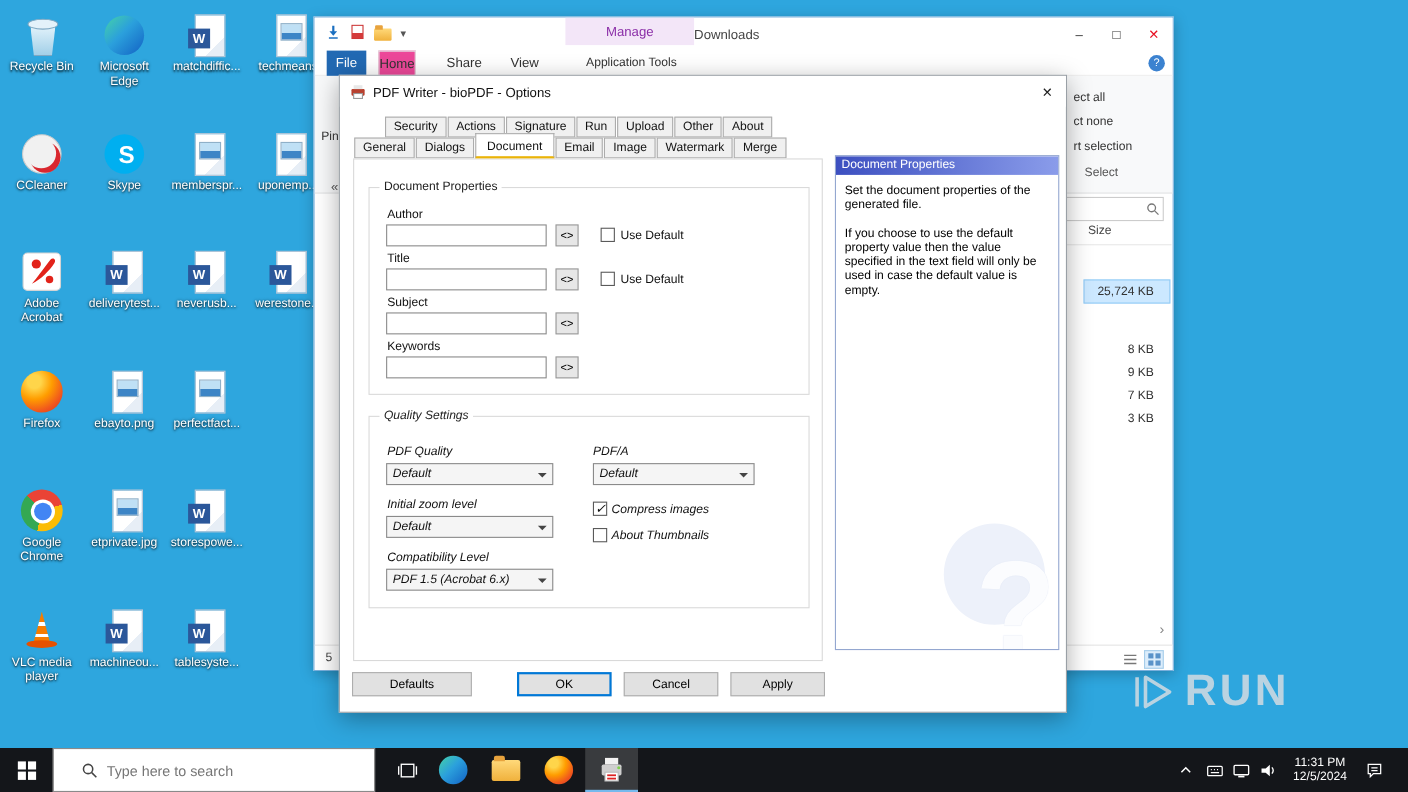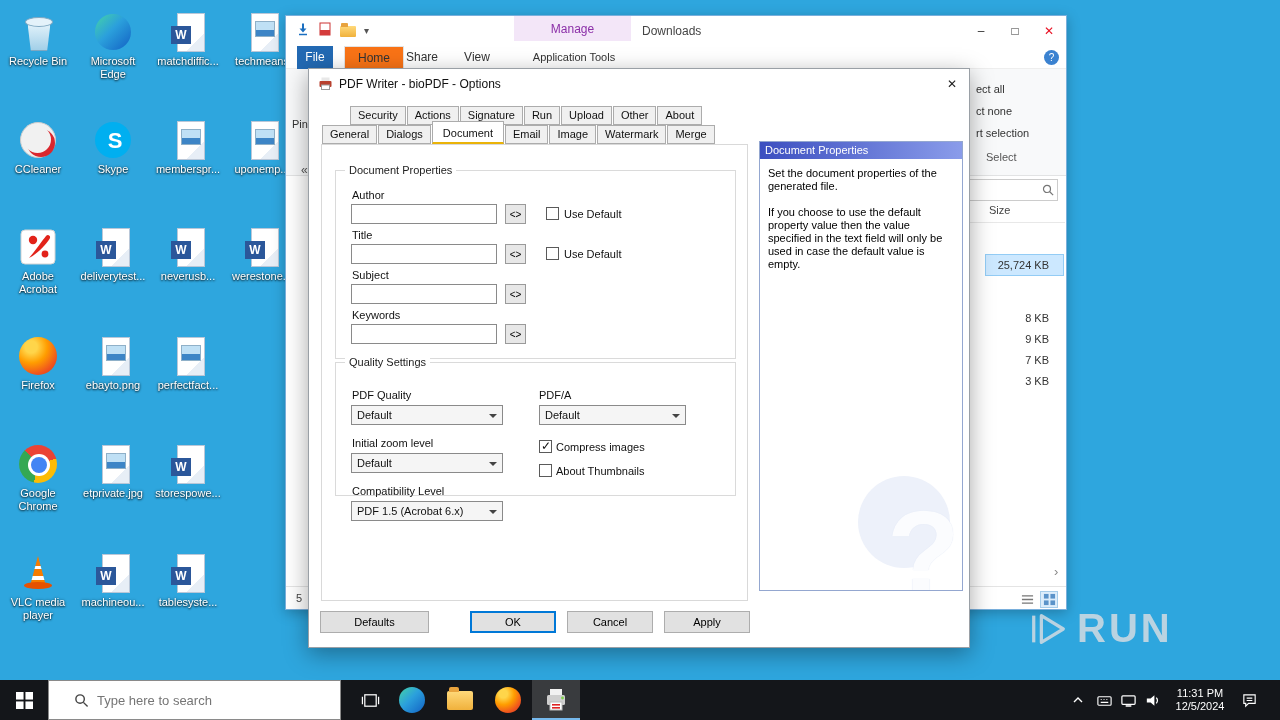--- a/index.html
+++ b/index.html
@@ -36,28 +36,28 @@
   
   #explorer { position:absolute; left:285px; top:15px; width:782px; height:595px; background:#fff; border:1px solid #79AFDC;
     box-shadow:0 3px 12px rgba(0,0,0,.25); z-index:2; overflow:hidden; font-size:11px; }
   .ex-titlebar { position:absolute; left:0; top:0; width:100%; height:30px; background:#fff; }
   .qat { position:absolute; left:10px; top:6px; display:flex; align-items:center; gap:8px; }
   .qat-caret { color:#555; font-size:10px; }
   .qat-folder { width:16px; height:11px; background:linear-gradient(#FFD97A,#F0B13C); border-radius:1px; position:relative; margin-top:2px; }
   .qat-folder::before { content:""; position:absolute; top:-3px; left:1px; width:7px; height:4px; background:#E8A33D; border-radius:1px 1px 0 0; }
   .manage-strip { position:absolute; left:228px; top:0; width:117px; height:25px; background:#F3E6F8; color:#8B2FA8; font-size:12px;
     display:flex; align-items:center; justify-content:center; }
-  .ex-title { position:absolute; left:356px; top:8px; font-size:12px; color:#444; }
+  .ex-title { position:absolute; left:345px; top:8px; font-size:12px; color:#444; }
   .win-controls { position:absolute; right:0; top:0; display:flex; }
   .wc { width:34px; height:30px; text-align:center; line-height:30px; color:#333; font-size:12px; }
   .wc.close { color:#E81123; }
   .ex-tabs { position:absolute; left:0; top:30px; width:100%; height:23px; background:#fff; border-bottom:1px solid #EEE; }
   .extab { position:absolute; top:0; height:23px; line-height:23px; text-align:center; font-size:12px; color:#333; }
   .extab.file { left:11px; width:36px; background:#2269B3; color:#fff; }
-  .extab.home { left:58px; width:60px; background:#f97316; border:1px solid #E3E3E3; border-bottom:0; }
+  .extab.home { left:58px; width:34px; background:#ec4899; border:1px solid #E3E3E3; border-bottom:0; }
   .extab.share { left:112px; width:48px; }
   .extab.view { left:168px; width:46px; }
   .extab.tool { left:240px; width:96px; font-size:11px; color:#333; }
   .help-btn { position:absolute; right:7px; top:4px; width:15px; height:15px; border-radius:50%; background:#3B82D0; color:#fff;
     font-size:10px; line-height:15px; text-align:center; }
   .ex-ribbon { position:absolute; left:0; top:53px; width:100%; height:107px; background:#F8F9FA; border-bottom:1px solid #E2E3E4; }
   .sel-item { position:absolute; left:690px; color:#333; font-size:11px; }
   .sel-group-label { position:absolute; left:700px; top:82px; color:#555; font-size:11px; }
   .ex-pin { position:absolute; left:6px; top:49px; color:#333; }
   .ex-collapse { position:absolute; left:15px; top:147px; color:#555; font-size:12px; }
@@ -85,21 +85,21 @@
   .tabrow { position:absolute; left:13px; display:flex; }
   .tabrow1 { top:37px;padding-left:28px; } .tabrow2 { top:56px; }
   .xtab { border:1px solid #ACACAC; background:#F0F0F0; padding:0 7px; height:19px; line-height:17px; font-size:11px; margin-right:1px; color:#111; }
   .xtab.sel { background:#fff; height:23px; margin-top:-4px; line-height:23px; border-bottom:2px solid #eab308; position:relative; z-index:4; padding:0 10px; }
   .dlg-lang { position:absolute; left:450px; top:37px; width:204px; height:20px; border:1px solid #707070; background:#fff; }
   .dlg-lang span.v { position:absolute; left:5px; top:3px; }
   .carr { position:absolute; right:5px; top:8px; width:0; height:0; border-left:4px solid transparent; border-right:4px solid transparent; border-top:4px solid #444; }
   .dlg-pane { position:absolute; left:12px; top:75px; width:427px; height:457px; border:1px solid #D9D9D9; background:#fff; z-index:2; }
   .grp { position:absolute; border:1px solid #DADADA; }
   #grp-doc { left:13px; top:25px; width:401px; height:189px; }
-  #grp-q { left:13px; top:217px; width:401px; height:134px; }
+  #grp-q { left:13px; top:233px; width:401px; height:175px;font-style:italic; }
   .grp-title { position:absolute; top:-7px; left:9px; background:#fff; padding:0 4px; font-size:11px; color:#222; }
   .flbl { position:absolute; font-size:11px; color:#111; white-space:nowrap; }
   .tin { position:absolute; width:146px; height:20px; border:1px solid #8A8A8A; font-size:11px; padding:0 3px; font-family:"Liberation Sans",sans-serif; }
   .macro { position:absolute; width:21px; height:20px; background:#E7E7E7; border:1px solid #9A9A9A; font-size:10px; text-align:center; line-height:17px; font-family:"Liberation Sans",sans-serif; }
   .cb { position:absolute; width:13px; height:13px; border:1px solid #5a5a5a; background:#fff; }
   .cb.checked::after { content:"✓"; position:absolute; left:1px; top:-2px; font-size:12px; color:#111; }
   .combo { position:absolute; height:20px; background:#F5F5F5; border:1px solid #8A8A8A; }
   .combo .v { position:absolute; left:5px; top:3px; white-space:nowrap; }
   .dbtn { position:absolute; top:542px; height:22px; background:#E1E1E1; border:1px solid #ADADAD; font-size:11px; font-family:"Liberation Sans",sans-serif; }
   #btn-defaults { left:11px; width:109px; }

